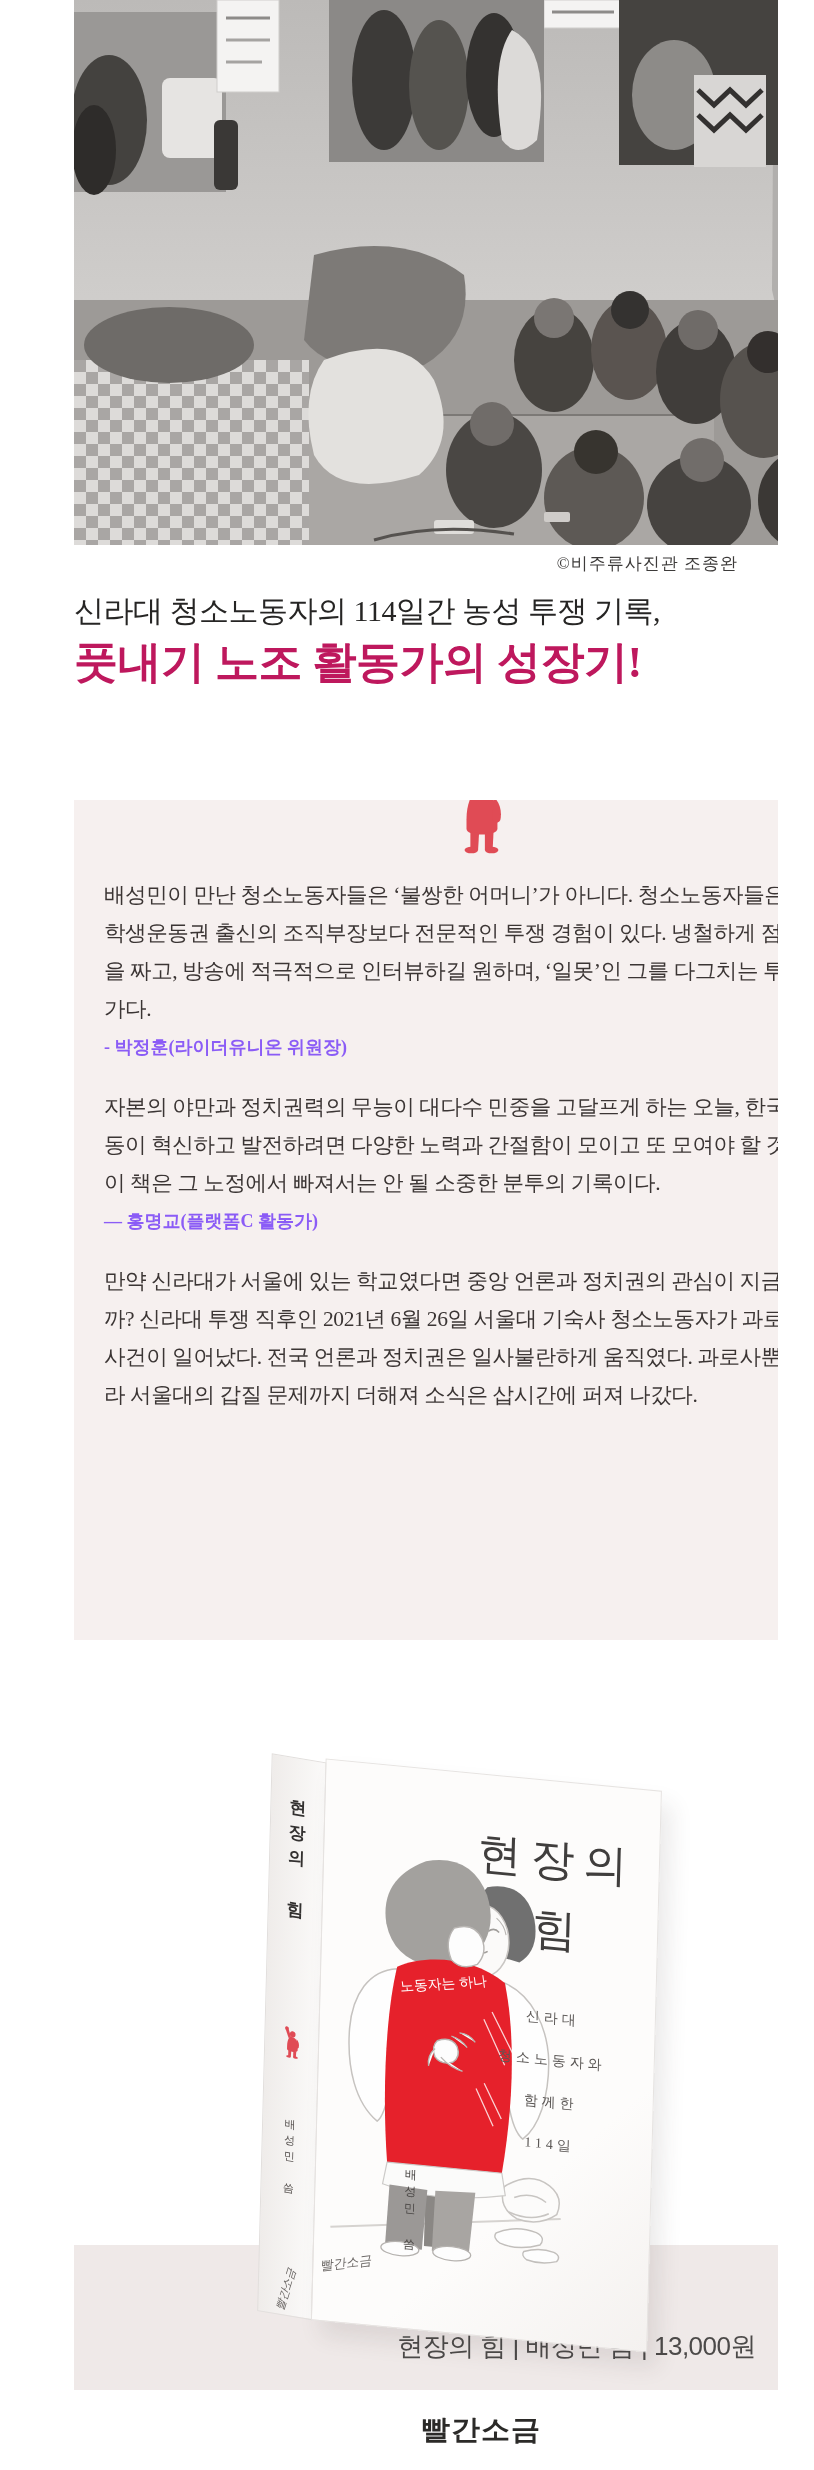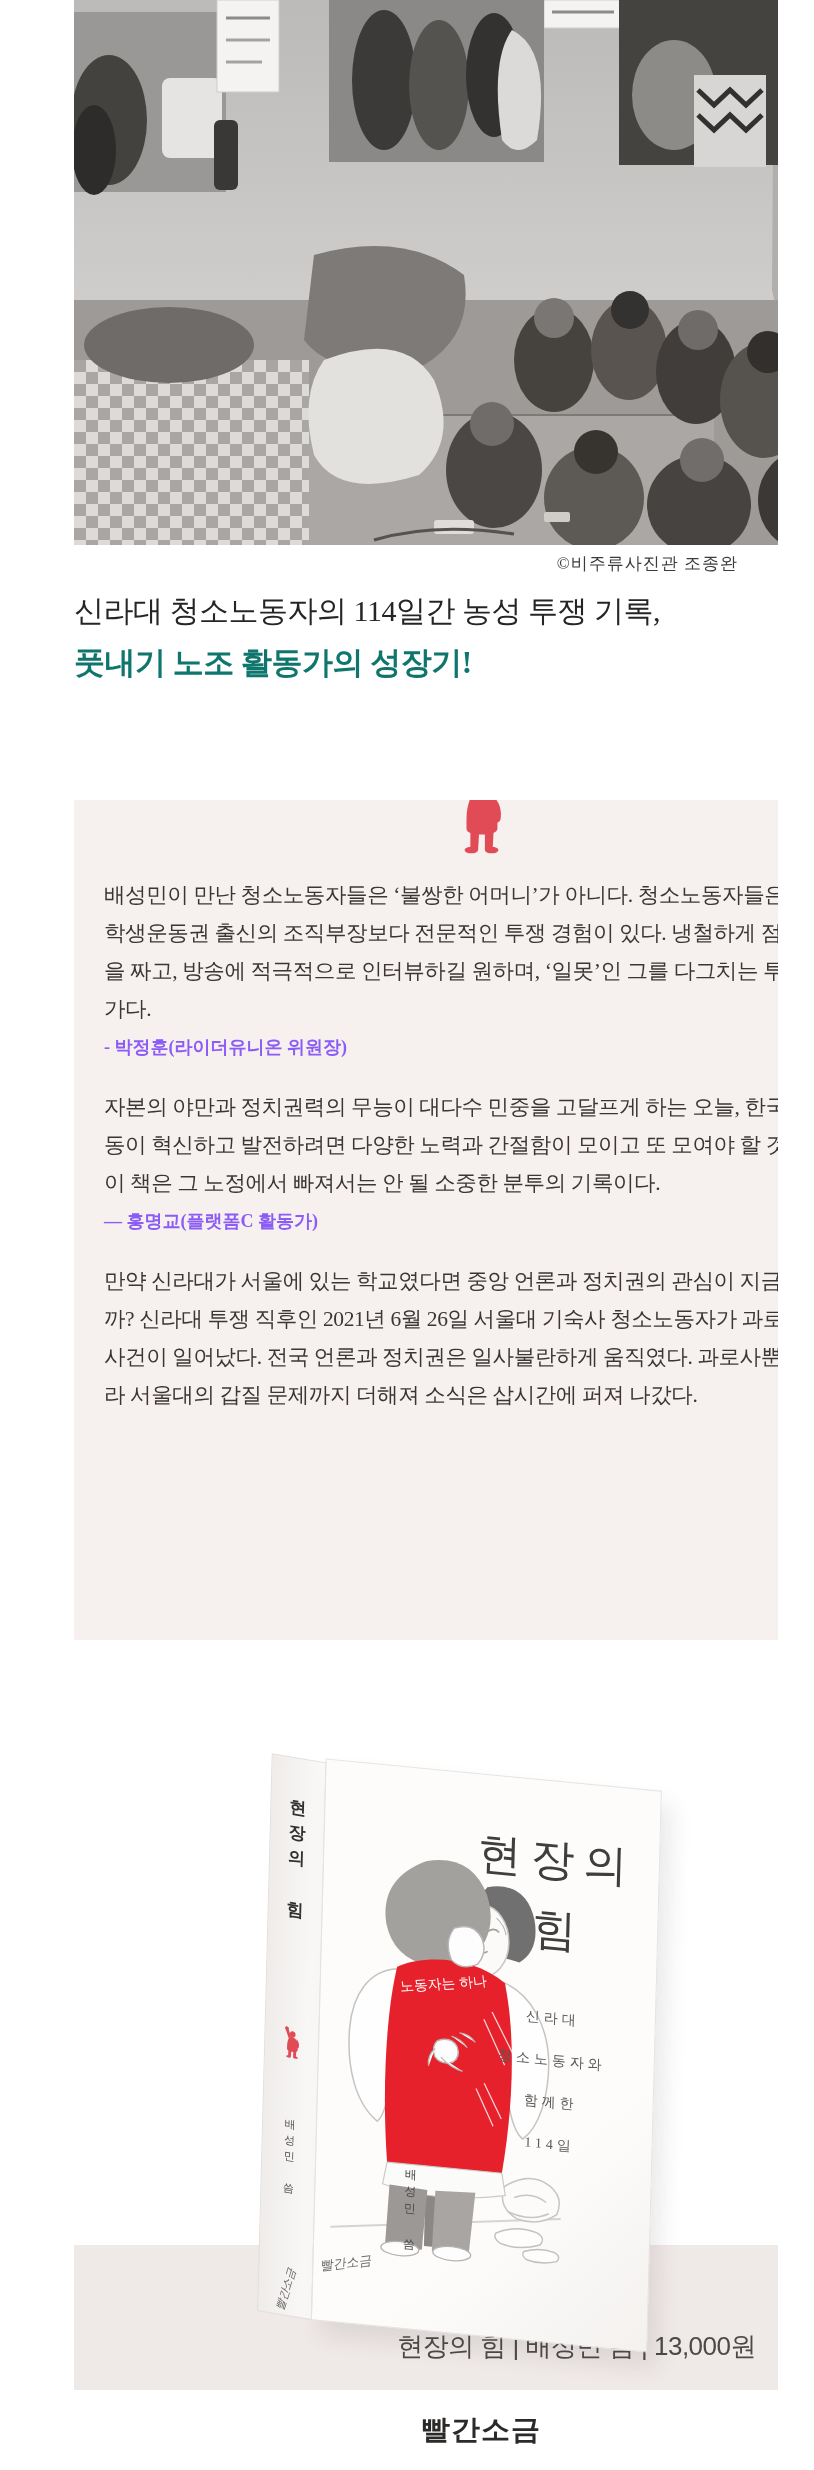--- a/index.html
+++ b/index.html
@@ -14,21 +14,21 @@
   .photo-section { width:814px; height:545px; overflow:hidden; background:#c4c2c0; }
   .photo-section svg { display:block; }
 
   
   .credit-row { height:34px; padding:7px 40px 0 0; text-align:right; }
   .credit { font-size:17px; letter-spacing:1px; color:#3d3b3a; }
 
   
   .headline { height:121px; text-align:left; padding-top:10px; }
   .headline-1 { font-size:30px; line-height:44px; color:#262524; letter-spacing:-0.5px; }
-  .headline-2 { font-size:31px; line-height:60px; font-weight:bold; color:#0f766e; letter-spacing:-0.5px; }
+  .headline-2 { font-size:44px; line-height:60px; font-weight:bold; color:#be185d; letter-spacing:-0.5px; }
 
   
   .figure-row { height:100px; }
 
   
   .quotes-section {
     position:relative; width:814px; height:840px;
     background:#f6f0ef; padding:76px 30px 0 30px; overflow:hidden;
   }
   .fist-figure { position:absolute; top:-37px; left:50%; transform:translateX(-50%); }

